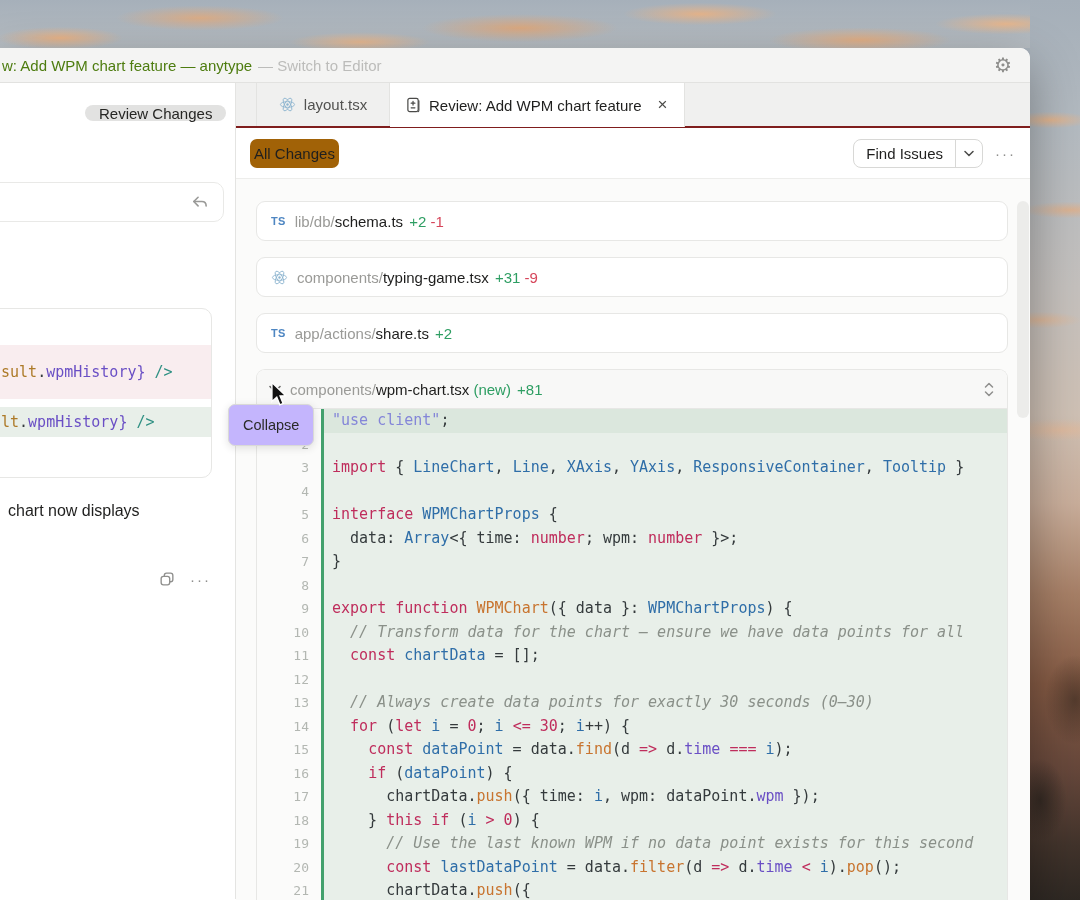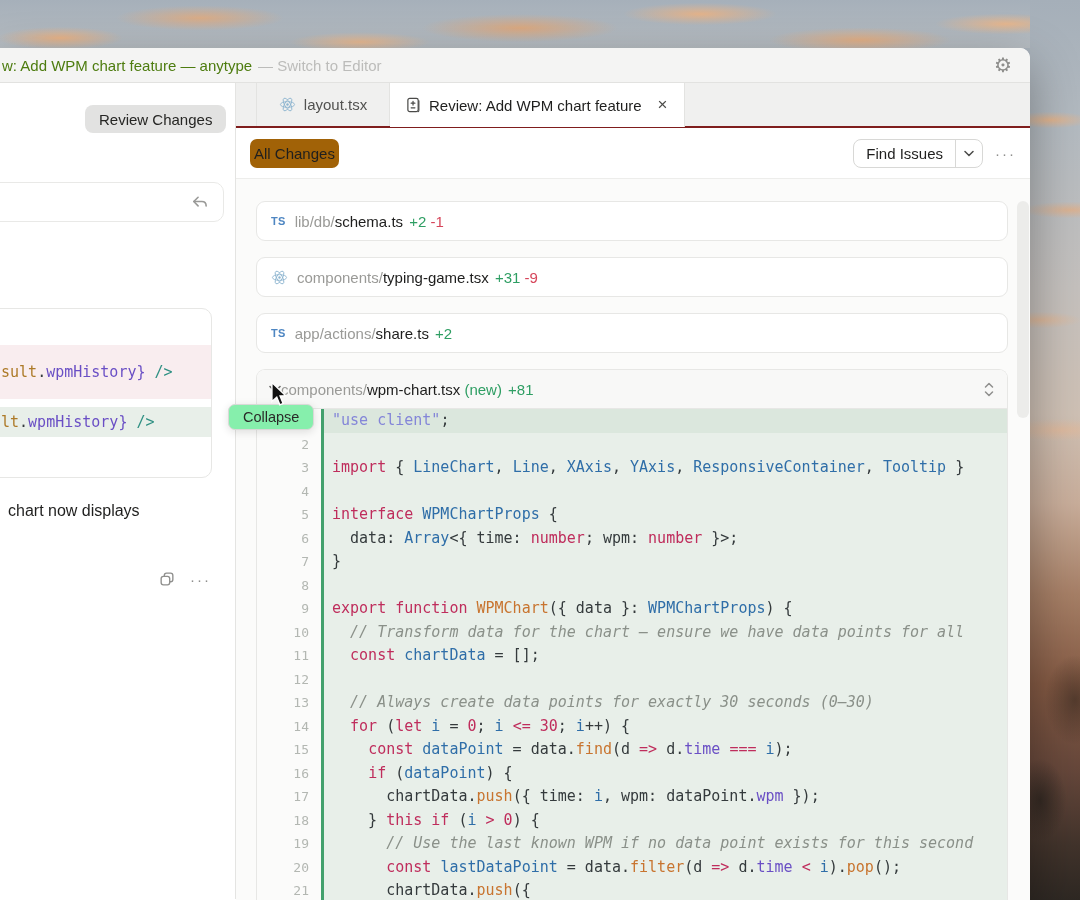--- a/index.html
+++ b/index.html
@@ -37,21 +37,21 @@
   .titlebar { height:35px; background:#f4f4f3; border-bottom:1px solid #e2e2e0;
     display:flex; align-items:center; padding:0 18px 0 2px; font-size:15px; white-space:nowrap; }
   .title-main { color:#4d7c0f; }
   .title-hint { color:#bcbcba; margin-left:6px; }
   .gear { margin-left:auto; color:#8e8e8c; font-size:20px; line-height:1; cursor:default; }
 
   .win-body { display:flex; height:816px; }
 
   
   .left-panel { width:236px; flex:none; background:#fff; border-right:1px solid #e4e4e2; position:relative; }
-  .review-btn { position:absolute; left:85px; top:22px; height:28px; padding:0 14px;
+  .review-btn { position:absolute; left:85px; top:22px; height:16px; padding:0 14px;
     background:#e2e2e1; border:none; border-radius:8px; font-size:15px; color:#262624;
     font-family:inherit; display:flex; align-items:center; }
   .undo-box { position:absolute; left:-12px; top:99px; width:236px; height:40px;
     border:1px solid #e9e9e7; border-radius:10px; background:#fff; }
   .undo-ic { position:absolute; right:14px; top:10px; }
   .diff-card { position:absolute; left:-14px; top:225px; width:226px; height:170px;
     border:1px solid #e7e7e5; border-radius:10px; background:#fff; overflow:hidden;
     font-family:"DejaVu Sans Mono", monospace; font-size:15px; }
   .diff-row { padding-left:14px; display:flex; align-items:center; white-space:pre; }
   .diff-removed { margin-top:36px; height:54px; background:#f9edef; }
@@ -82,21 +82,21 @@
     display:flex; align-items:center; gap:9px; padding:0 14px; margin-bottom:16px; font-size:15px; }
   .fpath { color:#9a9a97; }
   .fname { color:#1e1e1d; }
   .fadd { color:#2e9e63; margin-left:2px; }
   .fdel { color:#d6455a; }
   .fnew { color:#2e9e63; }
   .ts-badge { font-size:11px; font-weight:bold; color:#4e86c2; letter-spacing:.3px; }
 
   .expanded-card { width:752px; height:532px; background:#fff; border:1px solid #e7e7e5; border-bottom:none;
     border-radius:9px 9px 0 0; display:flex; flex-direction:column; overflow:hidden; }
-  .exp-header { height:38px; flex:none; background:#f8f8f7; display:flex; align-items:center; padding:0 12px; font-size:15px; }
+  .exp-header { height:38px; flex:none; background:#f8f8f7; display:flex; align-items:center; gap:9px; padding:0 12px; font-size:15px; }
   .exp-spacer { flex:1; }
 
   .code-lines { flex:1; overflow:hidden; font-family:"DejaVu Sans Mono", monospace; font-size:15px;
     border-top:1px solid #e7e7e5; }
   .code-row { display:flex; height:23.5px; line-height:23.5px; }
   .code-row .ln { width:64px; flex:none; text-align:right; padding-right:12px; color:#b3b7b2;
     background:#fbfbfa; font-size:13px; }
   .code-row .sep { width:3px; flex:none; background:#43a06d; }
   .code-row .src { flex:1; background:#e8efe9; white-space:pre; overflow:hidden; padding-left:8px; }
   .code-row.hl .src { background:#dbe7dd; }
@@ -108,22 +108,22 @@
   .tk-s { color:#8486d8; }
   .tk-p { color:#6a4fc5; }
   .tk-c { color:#8a9089; font-style:italic; }
   .tk-d { color:#343a3c; }
   .tk-o { color:#ad7a28; }
   .tk-x { color:#2f9083; }
 
   .scroll-thumb { position:absolute; right:1px; top:117px; width:12px; height:217px;
     background:#ececea; border-radius:7px; }
 
-  .tooltip { position:absolute; left:228px; top:356px; background:#86efac; border:1px solid #d9d9d7;
-    border-radius:7px; padding:4px 14px; font-size:14.5px; color:#2a2a28; z-index:50;
+  .tooltip { position:absolute; left:228px; top:356px; background:#c4b5fd; border:1px solid #d9d9d7;
+    border-radius:7px; padding:12px 14px; font-size:14.5px; color:#2a2a28; z-index:50;
     box-shadow:0 2px 8px rgba(0,0,0,.12); }
   .cursor { position:absolute; left:268px; top:334px; z-index:60; }
 
   svg { display:block; }
 </style>
 </head>
 <body>
 
 <div class="desktop">
   <div class="bg-top"></div>

